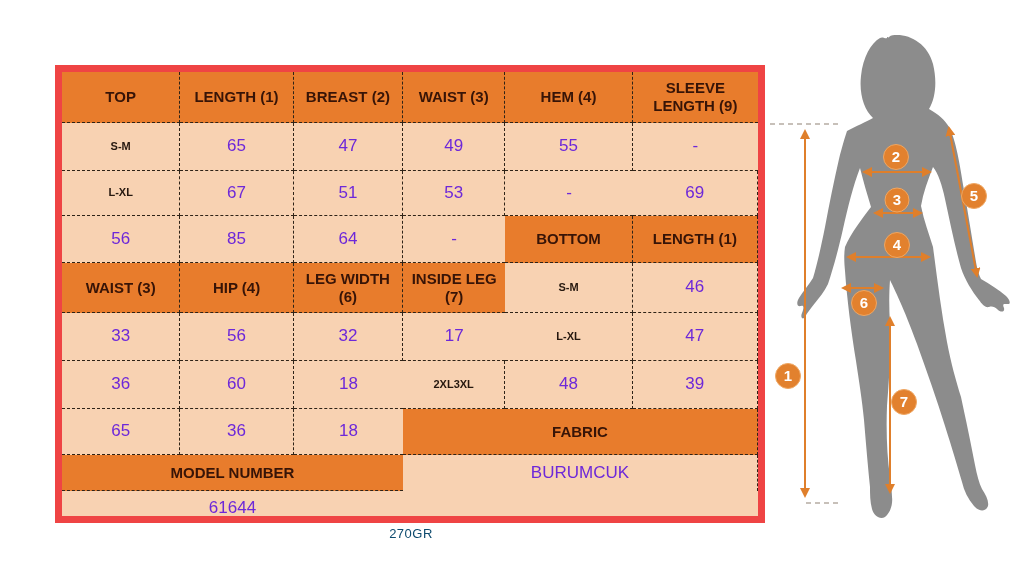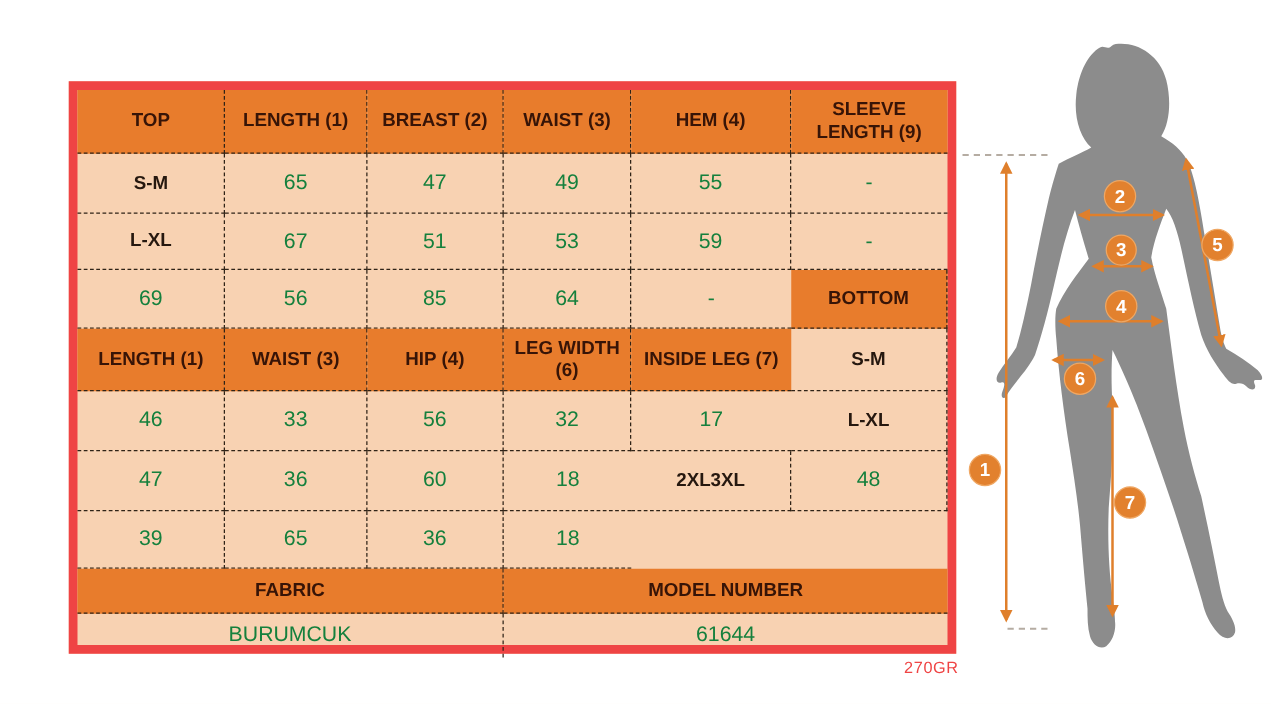--- a/index.html
+++ b/index.html
@@ -18,27 +18,27 @@
   .cell{
     display:flex;align-items:center;justify-content:center;text-align:center;
     box-sizing:border-box;border-right:1px dashed #2f2317;border-bottom:1px dashed #2f2317;
     padding:0 6px;line-height:1.2;
   }
   .ce{border-right:none;}
   .re{border-bottom:none;text-align:center;}
   .th{
     background:#E87C2C;font-weight:bold;color:#371407;font-size:15px;
   }
-  .td{color:#15803d;font-size:17px;}
-  .rowlab{font-weight:bold;font-size:15px;color:#26180F;}
+  .td{color:#6d28d9;font-size:17px;}
+  .rowlab{font-weight:bold;font-size:11px;color:#26180F;}
   .span3{grid-column:span 3;}
   
   .footnote{
-    position:absolute;left:55px;top:526px;width:712px;text-align:right;
-    font-size:13px;color:#ef4444;letter-spacing:.5px;
+    position:absolute;left:55px;top:526px;width:712px;text-align:center;
+    font-size:13px;color:#0c4a6e;letter-spacing:.5px;
   }
   
   .figure-svg{position:absolute;left:0;top:0;width:1024px;height:563px;}
   .marker-digit{font-family:"Liberation Sans",sans-serif;font-size:15px;font-weight:bold;fill:#ffffff;text-anchor:middle;}
 </style>
 </head>
 <body>
 
 <div id="canvas">
 
@@ -55,21 +55,20 @@
     <div class="cell td">65</div>
     <div class="cell td">47</div>
     <div class="cell td">49</div>
     <div class="cell td">55</div>
     <div class="cell td ce">-</div>
 
     <div class="cell td rowlab">L-XL</div>
     <div class="cell td">67</div>
     <div class="cell td">51</div>
     <div class="cell td">53</div>
-    <div class="cell td">59</div>
     <div class="cell td ce">-</div>
 
     <div class="cell td">69</div>
     <div class="cell td">56</div>
     <div class="cell td">85</div>
     <div class="cell td">64</div>
     <div class="cell td ce">-</div>
 
     <div class="cell th">BOTTOM</div>
     <div class="cell th">LENGTH (1)</div>

